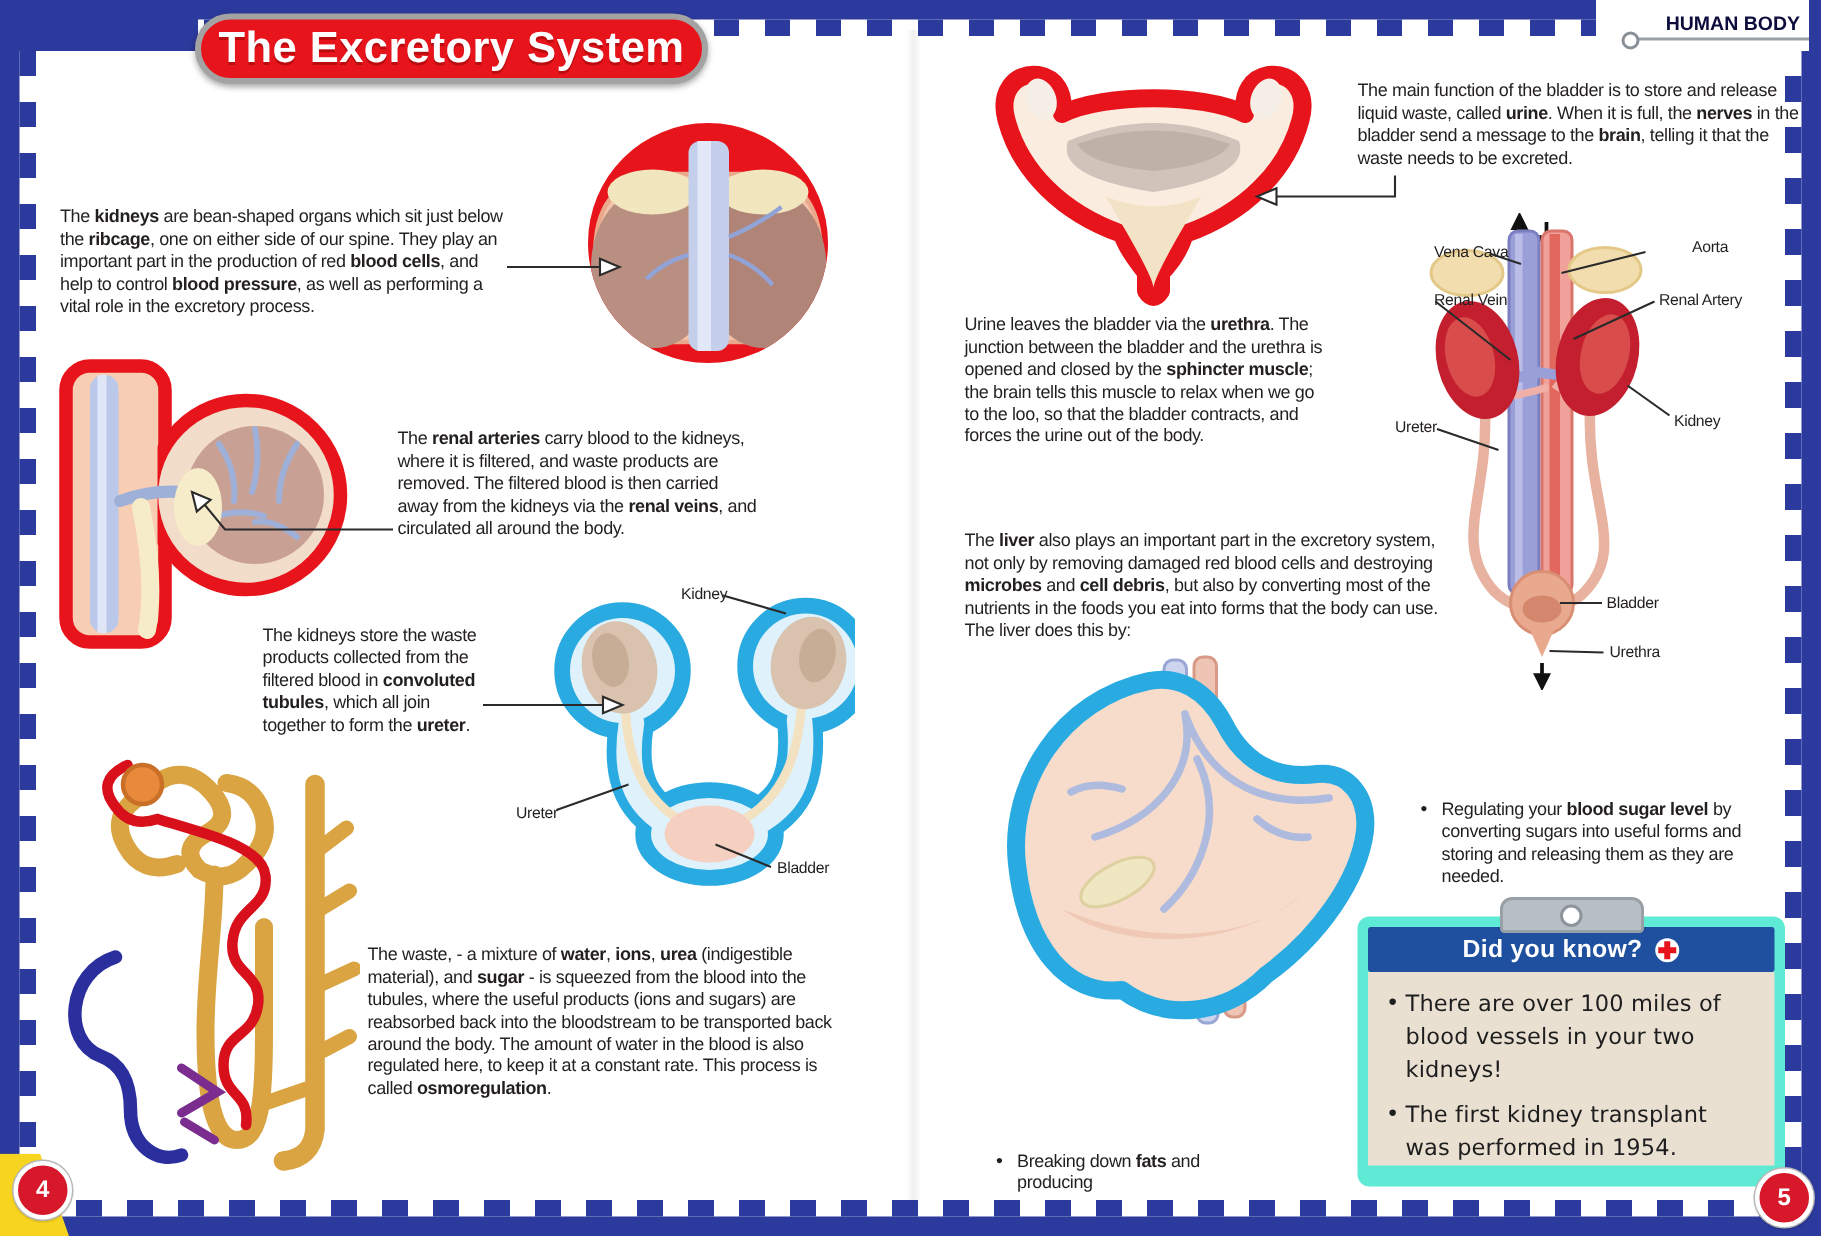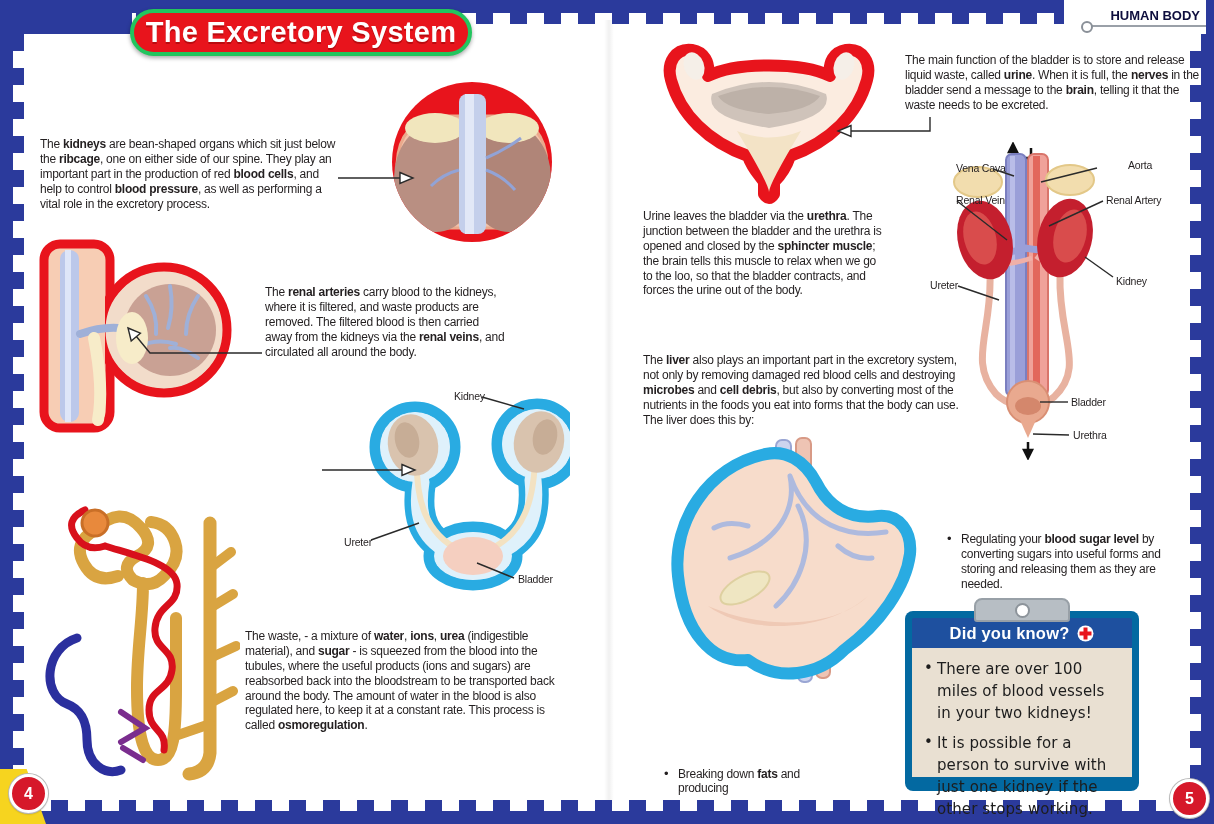--- a/index.html
+++ b/index.html
@@ -17,42 +17,42 @@
   .b-left-t{position:absolute;left:13px;top:0;bottom:0;width:11px;z-index:2;
            background:repeating-linear-gradient(180deg,#2b3a9c 0 17px,transparent 17px 34px);}
   .b-right{top:0;right:0;bottom:0;width:13px;}
   .b-right-t{position:absolute;right:13px;top:0;bottom:0;width:11px;z-index:2;
            background:repeating-linear-gradient(180deg,transparent 0 17px,#2b3a9c 17px 34px);}
   .b-corner{position:absolute;left:0;top:0;width:132px;height:34px;background:#2b3a9c;z-index:2;}
   .gutter{position:absolute;left:604px;top:20px;bottom:20px;width:10px;z-index:1;
           background:linear-gradient(90deg,transparent,rgba(0,0,0,.06),transparent);}
   
   .title-pill{position:absolute;left:130px;top:9px;width:342px;height:47px;background:#e8141c;
-      border:4px solid #22c55e;border-radius:28px;box-shadow:0 2px 4px rgba(0,0,0,.35);
+      border:4px solid #a3a3a3;border-radius:28px;box-shadow:0 2px 4px rgba(0,0,0,.35);
       display:flex;align-items:center;justify-content:center;z-index:6;box-sizing:border-box;}
   .title-pill span{color:#fff;font-weight:bold;font-size:29px;letter-spacing:.3px;
       text-shadow:0 2px 0 rgba(130,0,0,.45);white-space:nowrap;}
   .hb-tab{position:absolute;right:8px;top:0;width:142px;height:34px;background:#fff;z-index:5;}
   .hb-text{position:absolute;right:14px;top:8px;font-weight:bold;font-size:13px;color:#0d0d3d;z-index:6;}
   .hb-line{position:absolute;left:1090px;top:25px;width:116px;height:2px;background:#9aa0a8;z-index:6;}
   .hb-circle{position:absolute;left:1081px;top:21px;width:8px;height:8px;border:2px solid #8a9098;
       border-radius:50%;background:#fff;z-index:6;}
   .green-box{position:absolute;left:24px;top:61px;width:326px;height:71px;background:#c3d82b;
       border-radius:0 18px 18px 0;padding:9px 12px 0 14px;box-sizing:border-box;z-index:5;
       font-size:12.6px;line-height:1.38;letter-spacing:-.2px;color:#15151f;font-weight:500;}
   
   .para{position:absolute;font-size:12px;line-height:1.24;letter-spacing:-.25px;z-index:4;}
   .b{font-weight:bold;}
   .lbl{position:absolute;font-size:10.5px;letter-spacing:-.2px;color:#231f20;z-index:4;white-space:nowrap;}
   .bullet{position:relative;padding-left:15px;margin-bottom:9px;}
   .bullet::before{content:"•";position:absolute;left:1px;top:-1px;font-size:13px;}
   .illo{position:absolute;z-index:3;}
   .overlay{position:absolute;inset:0;z-index:4;pointer-events:none;}
   
-  .dyk{position:absolute;left:905px;top:611px;width:234px;height:180px;background:#0369a1;
+  .dyk{position:absolute;left:905px;top:611px;width:285px;height:180px;background:#5eead4;
        border-radius:8px;padding:7px;box-sizing:border-box;z-index:6;}
   .dyk-clip{position:absolute;left:50%;top:-13px;transform:translateX(-50%);width:96px;height:24px;
        background:#b7bec4;border:2px solid #98a0a7;border-radius:8px 8px 3px 3px;box-sizing:border-box;}
   .dyk-hole{width:11px;height:11px;background:#fff;border:2px solid #8d949b;border-radius:50%;margin:3px auto 0;}
   .dyk-header{background:#1e509f;height:30px;border-radius:2px;display:flex;align-items:center;
        justify-content:center;gap:8px;color:#fff;font-weight:bold;font-size:16.5px;letter-spacing:.2px;}
   .dyk-body{background:#e9e0d2;height:129px;margin-top:0;padding:11px 12px 0 12px;box-sizing:border-box;}
   .fact{position:relative;padding-left:13px;margin-bottom:9px;font-family:"DejaVu Sans",sans-serif;
        font-size:15px;line-height:1.45;color:#1d1d1d;letter-spacing:.1px;}
   .fact::before{content:"•";position:absolute;left:0;top:-1px;}
@@ -84,20 +84,21 @@
     <span>The Excretory System</span>
   </div>
   <div class="hb-tab"></div>
   <div class="hb-text">HUMAN BODY</div>
   <div class="hb-line"></div>
   <div class="hb-circle"></div>
 
 
   <div class="para" style="left:40px;top:137px;width:300px;"><span>The </span><span class="b">kidneys</span><span> are bean-shaped organs which sit just below the </span><span class="b">ribcage</span><span>, one on either side of our spine. They play an important part in the production of red </span><span class="b">blood cells</span><span>, and help to control </span><span class="b">blood pressure</span><span>, as well as performing a vital role in the excretory process.</span></div>
   <div class="para" style="left:265px;top:285px;width:242px;"><span>The </span><span class="b">renal arteries</span><span> carry blood to the kidneys, where it is filtered, and waste products are removed.  The filtered blood is then carried away from the kidneys via the </span><span class="b">renal veins</span><span>, and circulated all around the body.</span></div>
+  <div class="para" style="left:175px;top:416px;width:152px;"><span>The kidneys store the waste products collected from the filtered blood in </span><span class="b">convoluted tubules</span><span>, which all join together to form the </span><span class="b">ureter</span><span>.</span></div>
   <div class="para" style="left:245px;top:629px;width:320px;"><span>The waste, - a mixture of </span><span class="b">water</span><span>, </span><span class="b">ions</span><span>, </span><span class="b">urea</span><span> (indigestible material), and </span><span class="b">sugar</span><span> - is squeezed from the blood into the tubules, where the useful products (ions and sugars) are reabsorbed back into the bloodstream to be transported back around the body.  The amount of water in the blood is also regulated here, to keep it at a constant rate.  This process is called </span><span class="b">osmoregulation</span><span>.</span></div>
 
   <div class="lbl" style="left:454px;top:390px;">Kidney</div>
   <div class="lbl" style="left:344px;top:536px;">Ureter</div>
   <div class="lbl" style="left:518px;top:573px;">Bladder</div>
 
   <div class="para" style="left:905px;top:53px;width:295px;"><span>The main function of the bladder is to store and release liquid waste, called </span><span class="b">urine</span><span>.  When it is full, the </span><span class="b">nerves</span><span> in the bladder send a message to the </span><span class="b">brain</span><span>, telling it that the waste needs to be excreted.</span></div>
   <div class="para" style="left:643px;top:209px;width:240px;"><span>Urine leaves the bladder via the </span><span class="b">urethra</span><span>.  The junction between the bladder and the urethra is opened and closed by the </span><span class="b">sphincter muscle</span><span>; the brain tells this muscle to relax when we go to the loo, so that the bladder contracts, and forces the urine out of the body.</span></div>
   <div class="para" style="left:643px;top:353px;width:316px;"><span>The </span><span class="b">liver</span><span> also plays an important part in the excretory system, not only by removing damaged red blood cells and destroying </span><span class="b">microbes</span><span> and </span><span class="b">cell debris</span><span>, but also by converting most of the nutrients in the foods you eat into forms that the body can use.  The liver does this by:</span></div>
   <div class="para bullet" style="left:946px;top:532px;width:205px;"><span>Regulating your </span><span class="b">blood sugar level</span><span> by converting sugars into useful forms and storing and releasing them as they are needed.</span></div>
@@ -253,21 +254,20 @@
     <div class="dyk-header">
       <span>Did you know?</span>
       <svg width="17" height="17" viewBox="0 0 17 17">
         <circle cx="8.5" cy="8.5" r="8" fill="#fff"></circle>
         <rect x="6.5" y="2.5" width="4" height="12" fill="#e8141c"></rect>
         <rect x="2.5" y="6.5" width="12" height="4" fill="#e8141c"></rect>
       </svg>
     </div>
     <div class="dyk-body">
       <div class="fact">There are over 100 miles of blood vessels in your two kidneys!</div>
-      <div class="fact">It is possible for a person to survive with just one kidney if the other stops working.</div>
       <div class="fact">The first kidney transplant was performed in 1954.</div>
     </div>
   </div>
 
   <div class="corner-yellow"></div>
   <div class="pgnum" style="left:9px;top:774px;">4</div>
   <div class="pgnum" style="left:1170px;top:779px;">5</div>
 
 </div>
 

